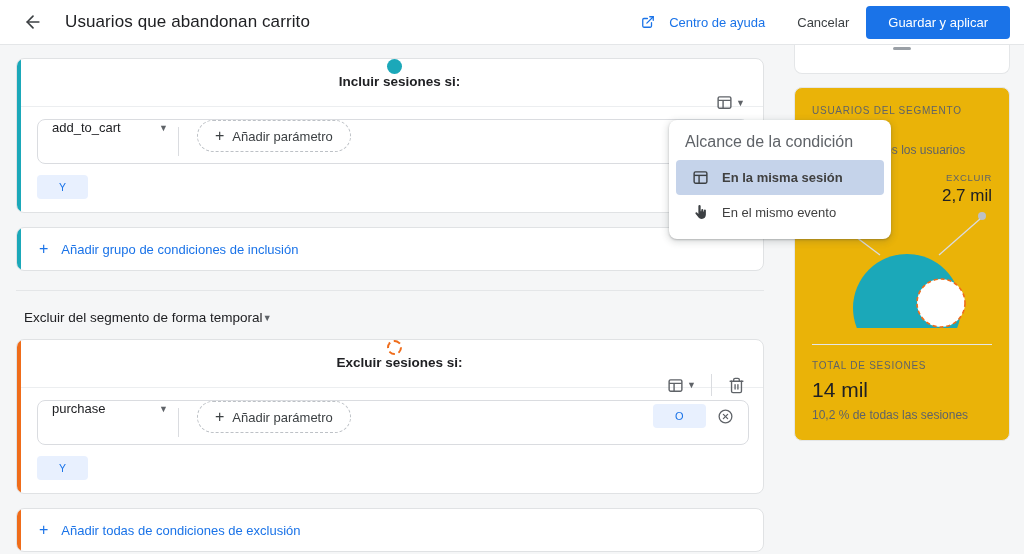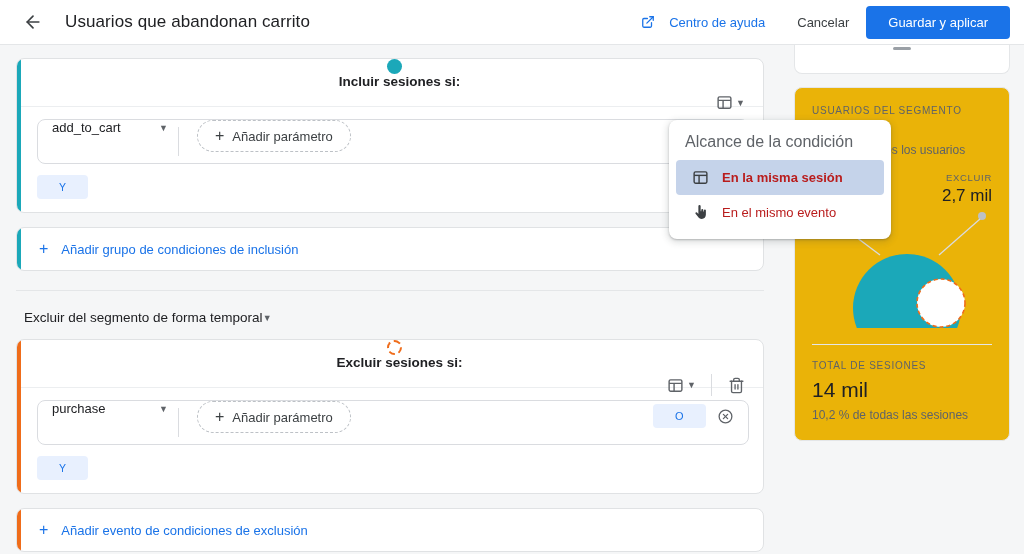--- a/index.html
+++ b/index.html
@@ -194,21 +194,21 @@
     position: absolute; left: 669px; top: 75px; width: 222px;
     background: #fff; border-radius: 8px;
     box-shadow: 0 2px 6px 2px rgba(60,64,67,.15), 0 1px 2px rgba(60,64,67,.3);
     padding: 9px 0 9px 0; z-index: 40;
   }
   .popup-title {
     font-size: 16px; color: #5f6368; padding: 4px 16px 9px 16px;
   }
   .popup-item {
     display: flex; align-items: center; gap: 13px;
-    padding: 9px 16px; font-size: 13px; color: #b91c1c; cursor: pointer;
+    padding: 9px 16px; font-size: 13px; color: #404040; cursor: pointer;
     margin: 0 7px; border-radius: 4px;
   }
   .popup-item.selected { background: #c5d3ea; font-weight: bold; }
   .popup-item .pi-icon { color: #3c4043; display: flex; align-items: center; }
 </style>
 </head>
 <body>
 
 <div class="app">
 
@@ -327,21 +327,21 @@
                 </svg>
               </div>
             </div>
           </div>
           <div class="and-chip">Y</div>
         </div>
       </div>
 
       <div class="add-group exclude" style="margin-top:14px">
         <span class="plus">+</span>
-        <span class="add-group-label">Añadir evento de condiciones de exclusión</span>
+        <span class="add-group-label">Añadir todas de condiciones de exclusión</span>
       </div>
     </div>
 
     <div class="sidebar">
       <div class="side-card-top">
         <div class="mini-dash"></div>
       </div>
 
       <div class="side-card">
         <div class="side-kicker">

